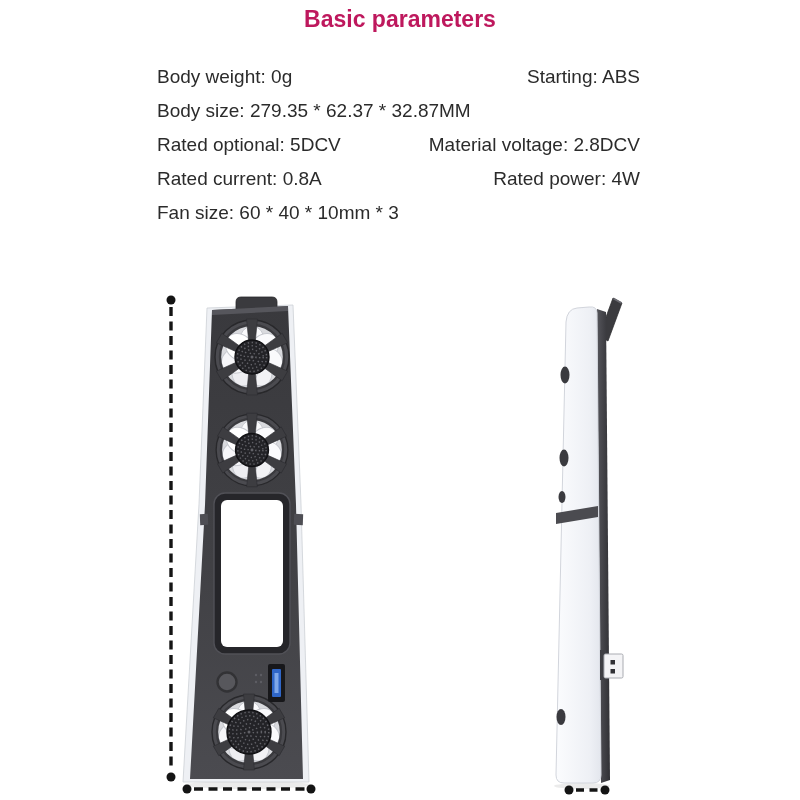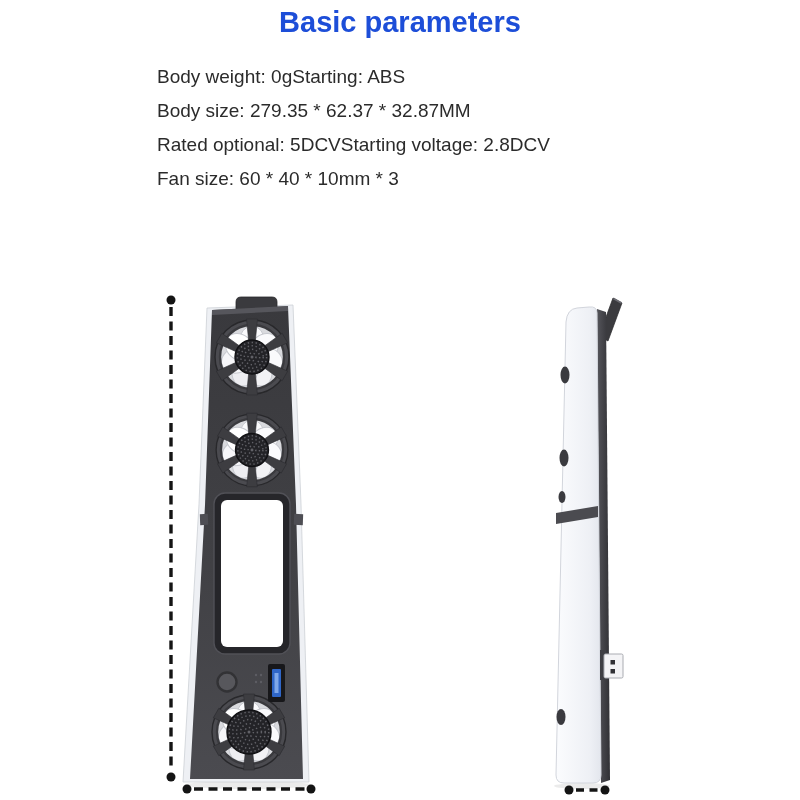--- a/index.html
+++ b/index.html
@@ -2,27 +2,27 @@
 <html><head>
 <meta charset="utf-8">
 <style>
   html,body{margin:0;padding:0;}
   body{
     width:800px;height:800px;background:#ffffff;position:relative;overflow:hidden;
     font-family:"Liberation Sans","DejaVu Sans",sans-serif;
   }
   .title{
     position:absolute;top:6px;left:0;width:800px;margin:0;
-    text-align:center;font-size:29px;font-weight:700;color:#1d4ed8;
+    text-align:center;font-size:23px;font-weight:700;color:#be185d;
   }
   .params{
     position:absolute;left:157px;top:60px;width:483px;
   }
   .prow{
-    height:34px;display:flex;justify-content:flex-start;align-items:center;
+    height:34px;display:flex;justify-content:space-between;align-items:center;
     font-size:19px;color:#2b2b2b;white-space:nowrap;
   }
   .pl{text-align:left;}
   .pr{text-align:right;}
   .illus{position:absolute;left:140px;top:280px;width:560px;height:520px;}
 </style>
 </head>
 <body>
 
 <div>
@@ -33,21 +33,25 @@
     <div class="prow">
       <span class="pl">Body weight: 0g</span>
       <span class="pr">Starting: ABS</span>
     </div>
     <div class="prow">
       <span class="pl">Body size: 279.35 * 62.37 * 32.87MM</span>
       <span class="pr"></span>
     </div>
     <div class="prow">
       <span class="pl">Rated optional: 5DCV</span>
-      <span class="pr">Starting voltage: 2.8DCV</span>
+      <span class="pr">Material voltage: 2.8DCV</span>
+    </div>
+    <div class="prow">
+      <span class="pl">Rated current: 0.8A</span>
+      <span class="pr">Rated power: 4W</span>
     </div>
     <div class="prow">
       <span class="pr">Fan size: 60 * 40 * 10mm * 3</span>
     </div>
   </div>
 
   <svg class="illus" viewBox="140 280 560 520" xmlns="http://www.w3.org/2000/svg">
     <defs>
       <linearGradient id="bodyGrad" x1="0" y1="0" x2="0" y2="1">
         <stop offset="0" stop-color="#39393d"></stop>

